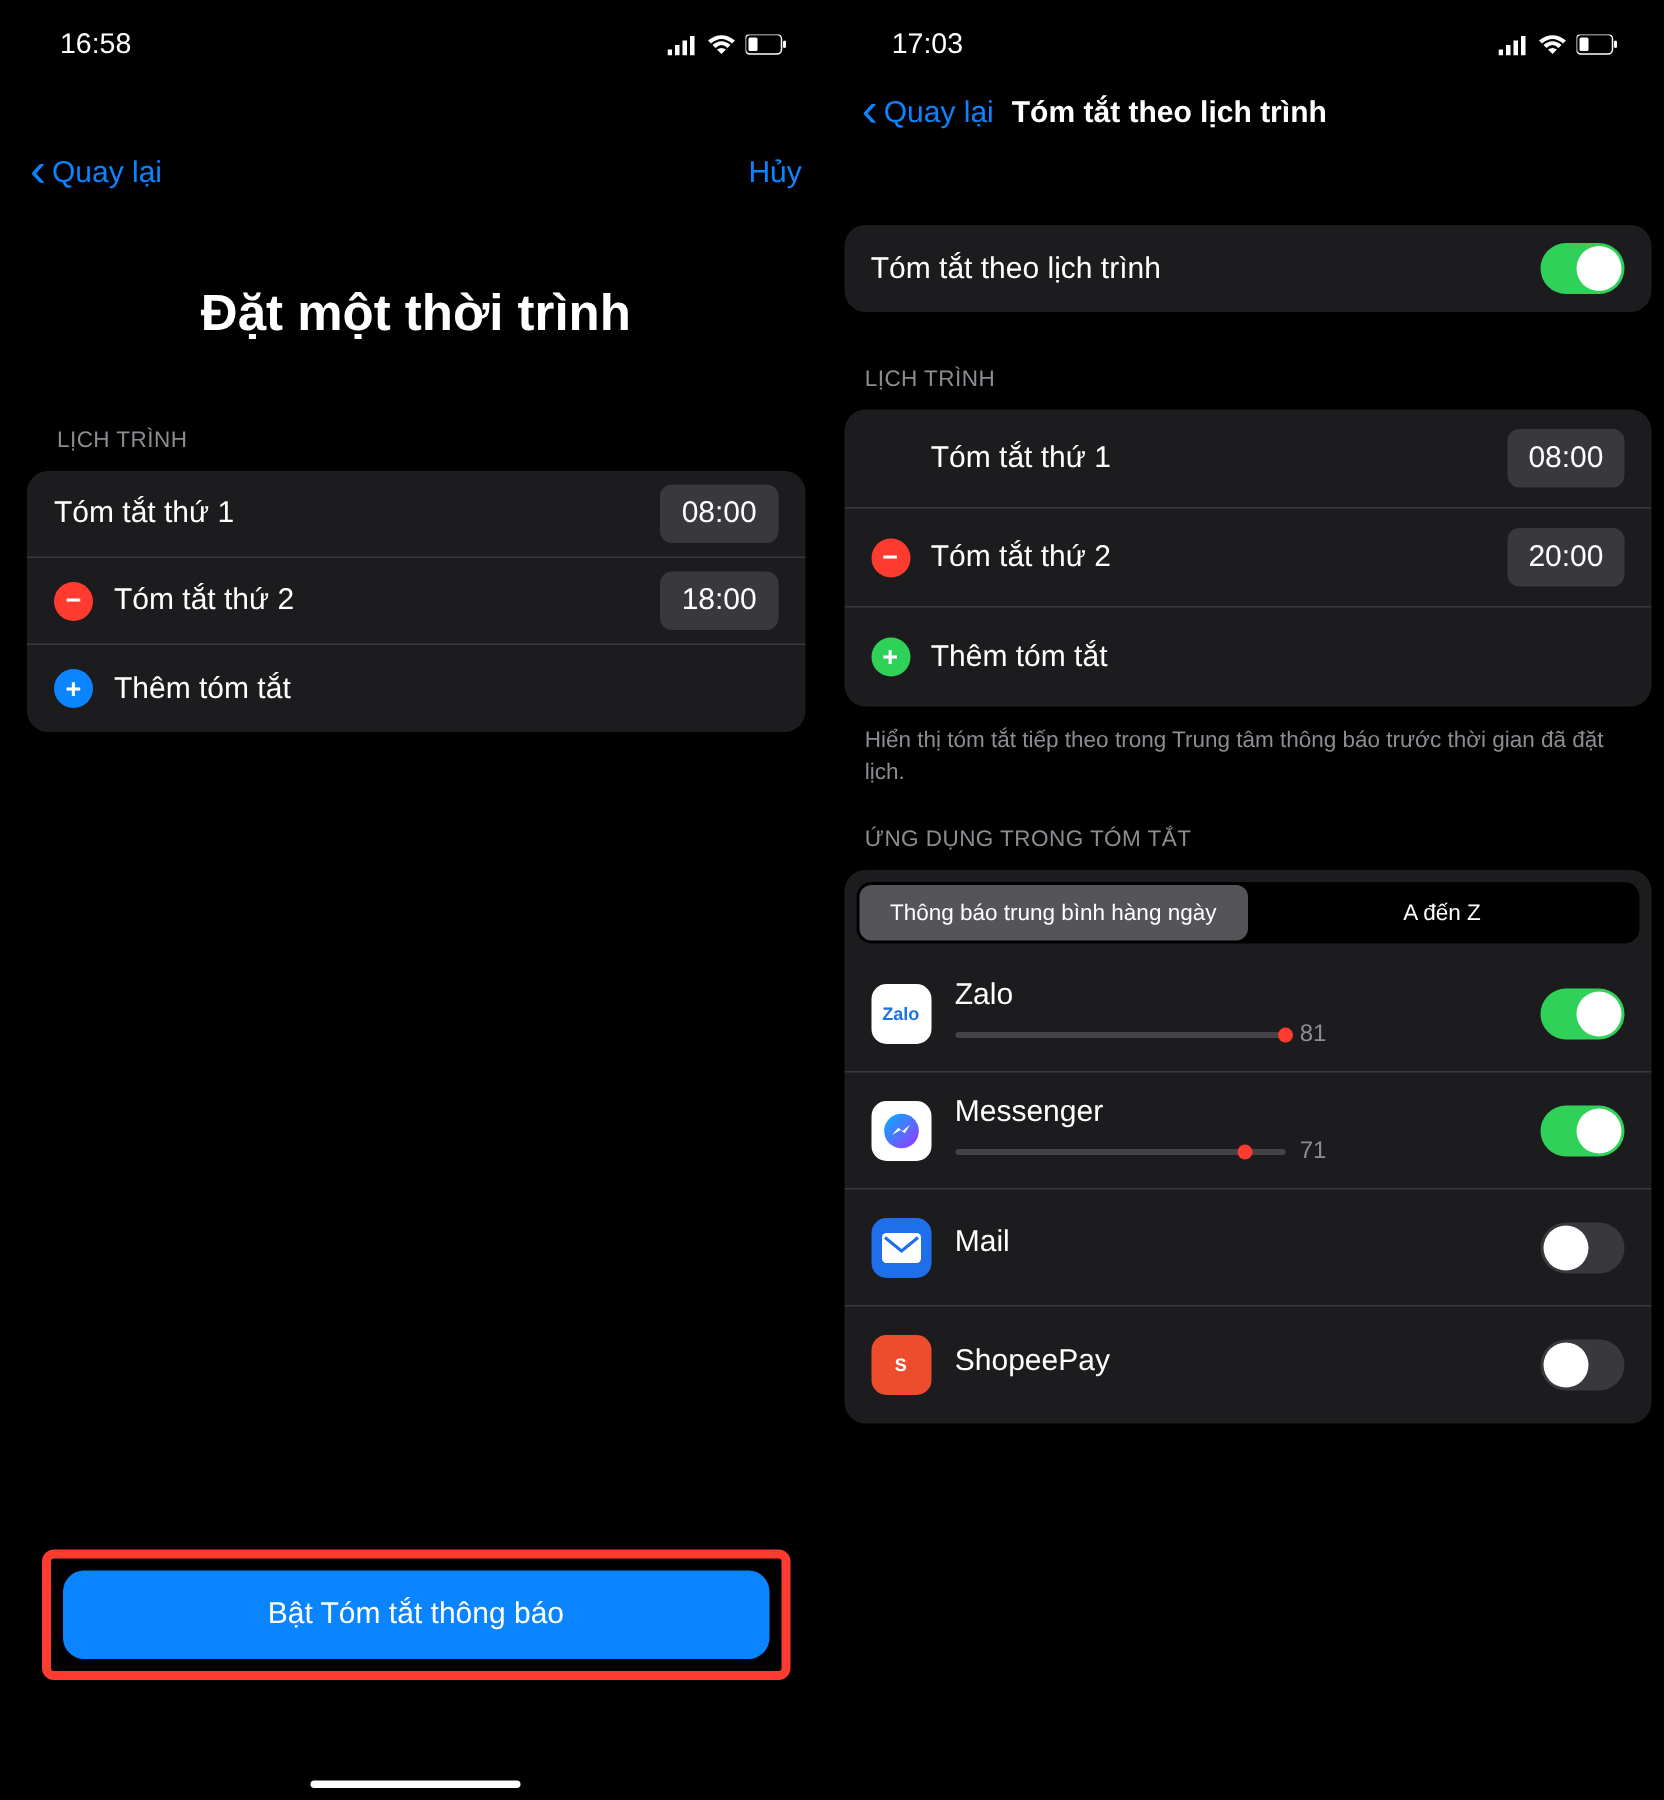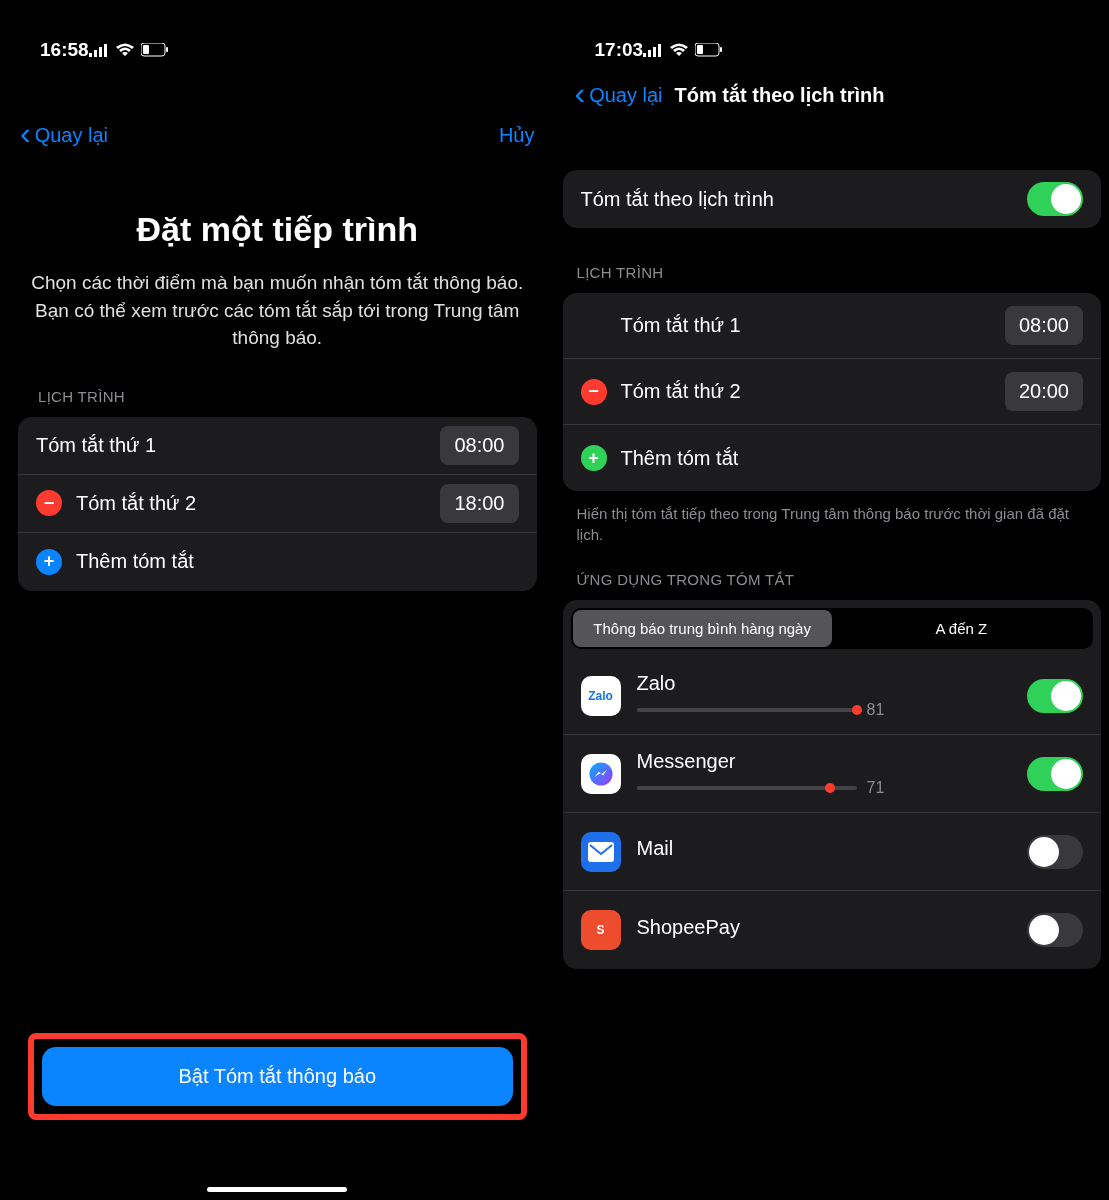--- a/index.html
+++ b/index.html
@@ -1,18 +1,18 @@
 <!DOCTYPE html>
 <html><head>
 <meta charset="utf-8">
 <style>
 * { box-sizing: border-box; margin: 0; padding: 0; font-family: -apple-system, 'Segoe UI', Helvetica, Arial, sans-serif; }
 body { background: #000; color: #fff; width: 1109px; height: 1200px; display: flex; }
 .phone { width: 50%; height: 100%; position: relative; background: #000; overflow: hidden; }
-.status-bar { display: flex; align-items: center; padding: 10px 30px 0 40px; height: 50px; font-size: 19px; font-weight: 700; margin-top: 20px; }
+.status-bar { display: flex; justify-content: space-between; align-items: center; padding: 10px 30px 0 40px; height: 50px; font-size: 19px; font-weight: 400; }
 .status-right { display: flex; align-items: center; gap: 6px; }
 .nav { display: flex; align-items: center; padding: 0 20px; height: 50px; font-size: 20px; color: #0a84ff; }
 .nav-back { display: flex; align-items: center; gap: 4px; cursor: pointer; }
 .nav-title { color: #fff; font-weight: 600; margin-left: 12px; font-size: 20px; }
 .nav-cancel { margin-left: auto; font-size: 20px; }
 .phone-left .nav { margin-top: 40px; }
 .big-title { font-size: 34px; font-weight: 700; text-align: center; margin: 50px 20px 20px; }
 .desc { color: #e0e0e0; text-align: center; font-size: 19px; line-height: 1.45; padding: 0 30px; }
 .section-header { color: #8c8c92; text-transform: uppercase; font-size: 15px; padding: 36px 38px 12px; letter-spacing: 0.3px; }
 .phone-right .section-header { padding-left: 22px; padding-right: 22px; }
@@ -76,22 +76,21 @@
     </span>
   </div>
   <div class="nav">
     <span class="nav-back">
       <span class="chevron">‹</span>
       <span>Quay lại</span>
     </span>
     <span class="nav-cancel">Hủy</span>
   </div>
 
-  <h1 class="big-title">Đặt một tiếp trình</h1>
-  <p class="desc">Chọn các thời điểm mà bạn muốn nhận tóm tắt thông báo. Bạn có thể xem trước các tóm tắt sắp tới trong Trung tâm thông báo.</p>
+  <h1 class="big-title">Đặt một thời trình</h1>
 
   <div class="section-header">LỊCH TRÌNH</div>
   <div class="list">
     <div class="row">
       <span class="row-label">Tóm tắt thứ 1</span>
       <span class="time-pill">08:00</span>
     </div>
     <div class="row">
       <span class="row-icon minus-icon">−</span>
       <span class="row-label">Tóm tắt thứ 2</span>

